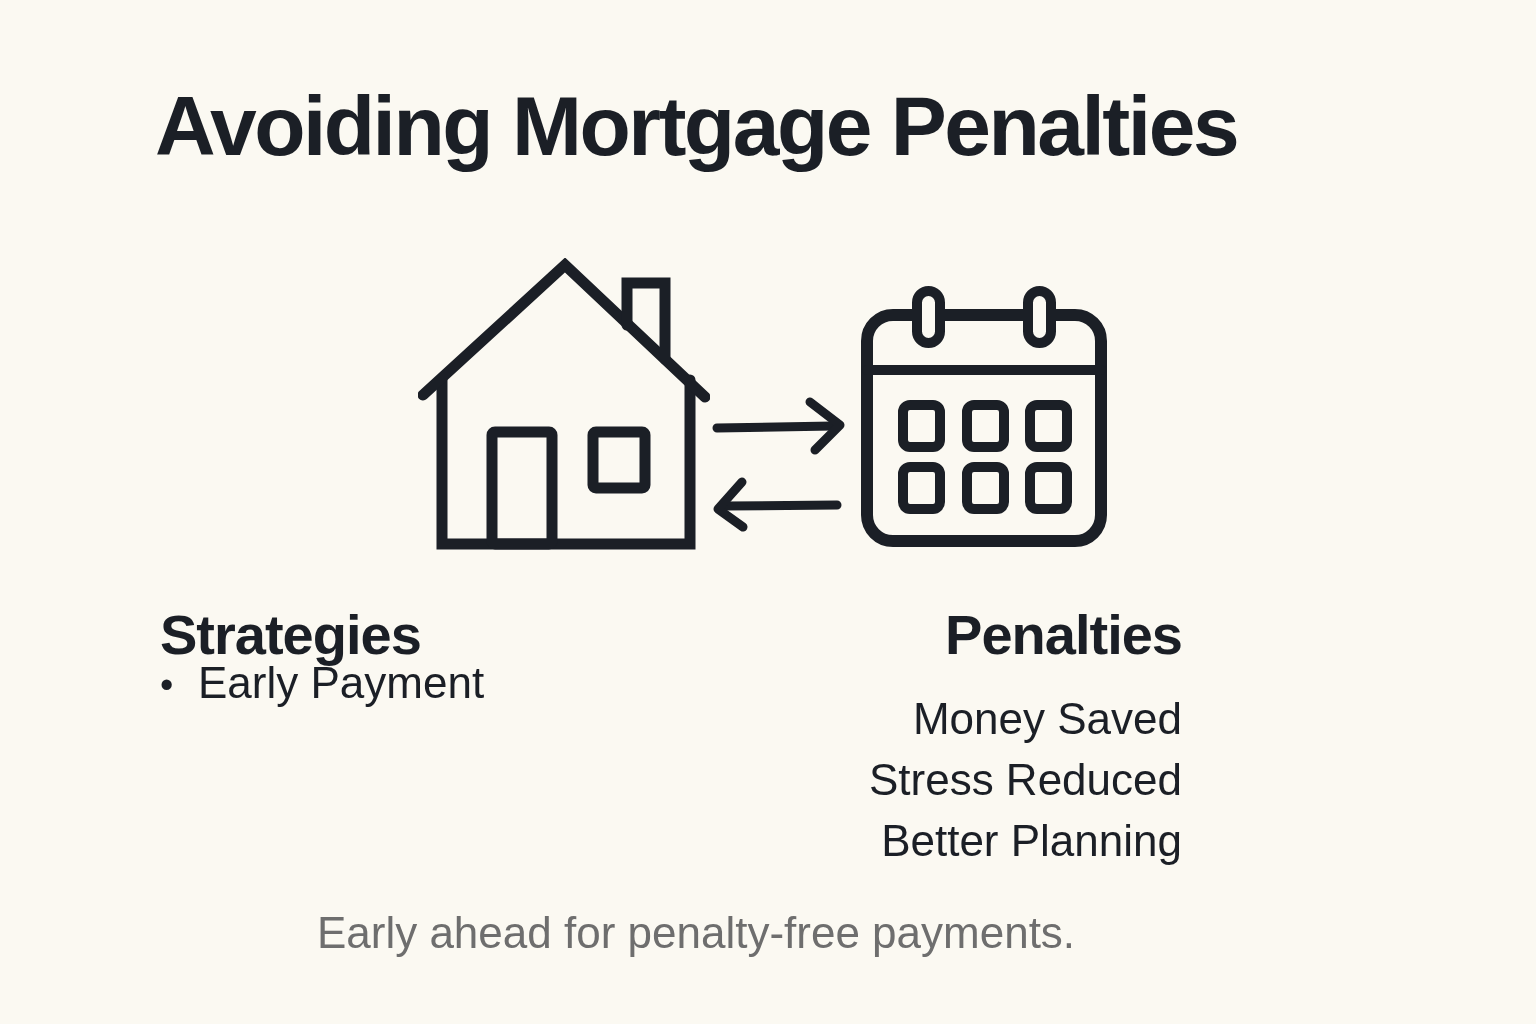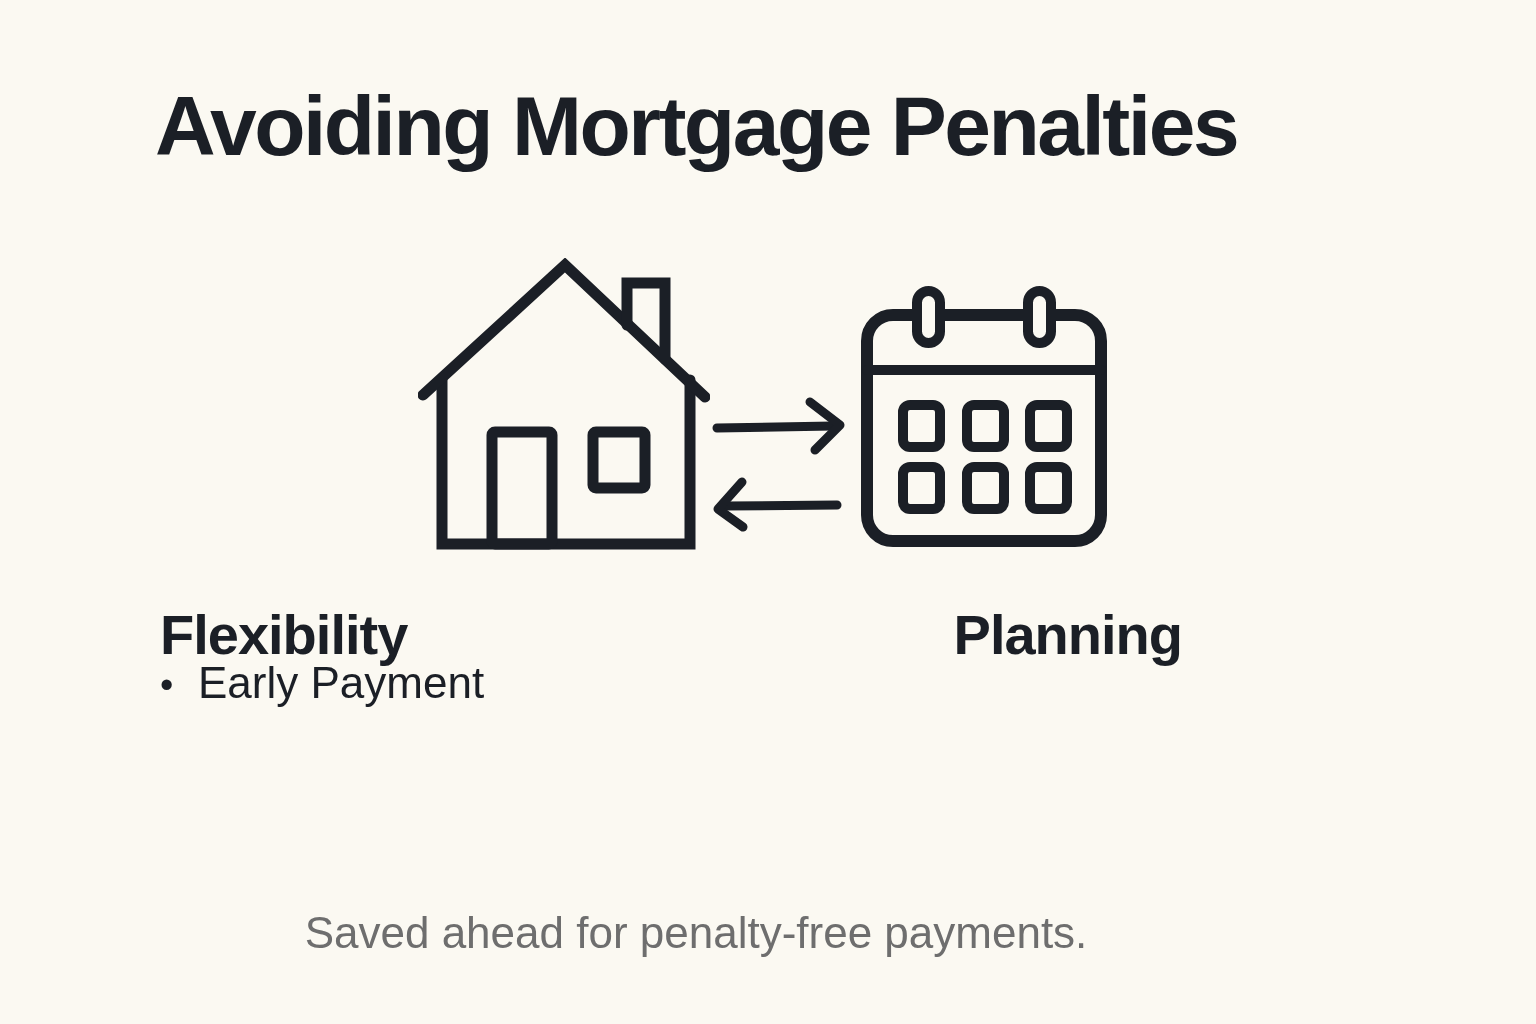--- a/index.html
+++ b/index.html
@@ -101,22 +101,27 @@
     <rect x="57" y="5" width="23" height="52" rx="11.5" stroke-width="10" fill="#FBF9F2"></rect>
     <rect x="168" y="5" width="23" height="52" rx="11.5" stroke-width="10" fill="#FBF9F2"></rect>
     <rect x="43" y="119" width="37" height="42" rx="7" stroke-width="10"></rect>
     <rect x="107" y="119" width="37" height="42" rx="7" stroke-width="10"></rect>
     <rect x="170" y="119" width="37" height="42" rx="7" stroke-width="10"></rect>
     <rect x="43" y="181" width="37" height="42" rx="7" stroke-width="10"></rect>
     <rect x="107" y="181" width="37" height="42" rx="7" stroke-width="10"></rect>
     <rect x="170" y="181" width="37" height="42" rx="7" stroke-width="10"></rect>
   </svg>
 
-  <h2 class="section-heading strategies-heading">Flexibility</h2>
+  <h2 class="section-heading strategies-heading">Strategies</h2>
   <ul class="item-list strategies-list">
     <li><span class="bullet">•</span><span>Early Payment</span></li>
   </ul>
 
-  <h2 class="section-heading benefits-heading">Planning</h2>
+  <h2 class="section-heading benefits-heading">Penalties</h2>
+  <ul class="item-list benefits-list">
+    <li><span>Money Saved</span></li>
+    <li><span>Stress Reduced</span></li>
+    <li><span>Better Planning</span></li>
+  </ul>
 
-  <p class="footer-note">Saved ahead for penalty-free payments.</p>
+  <p class="footer-note">Early ahead for penalty-free payments.</p>
 
 </div>
 
 </body></html>

